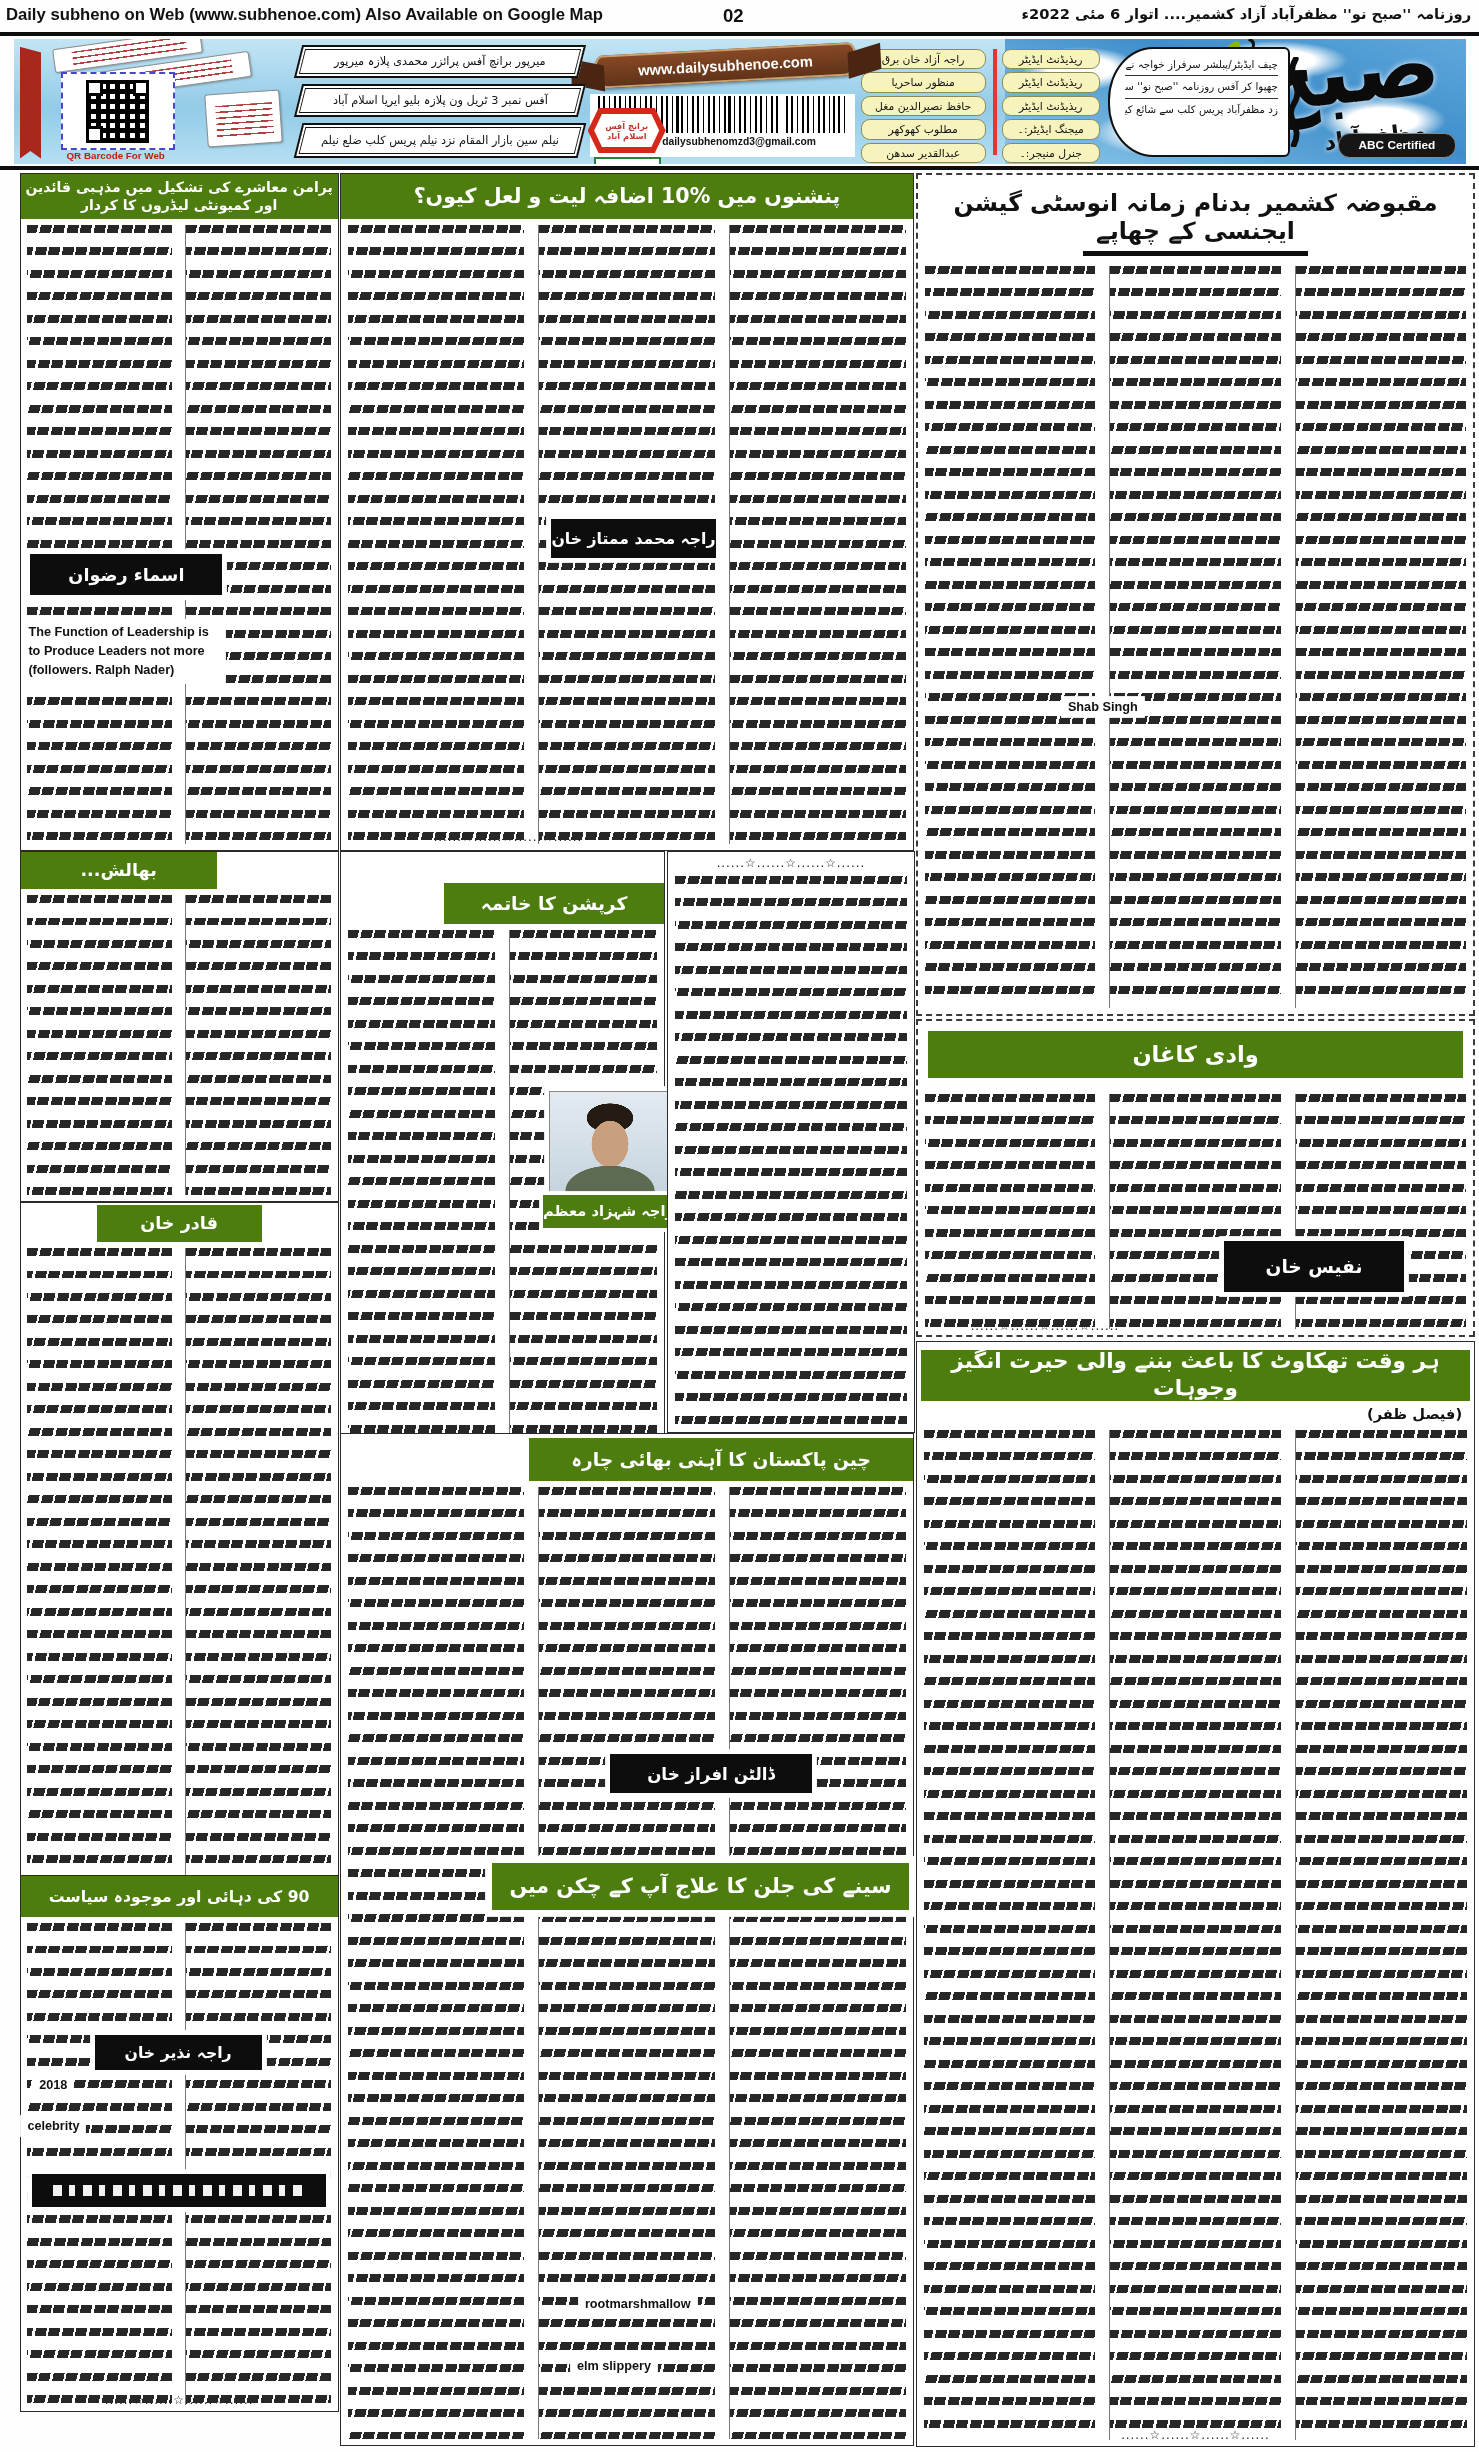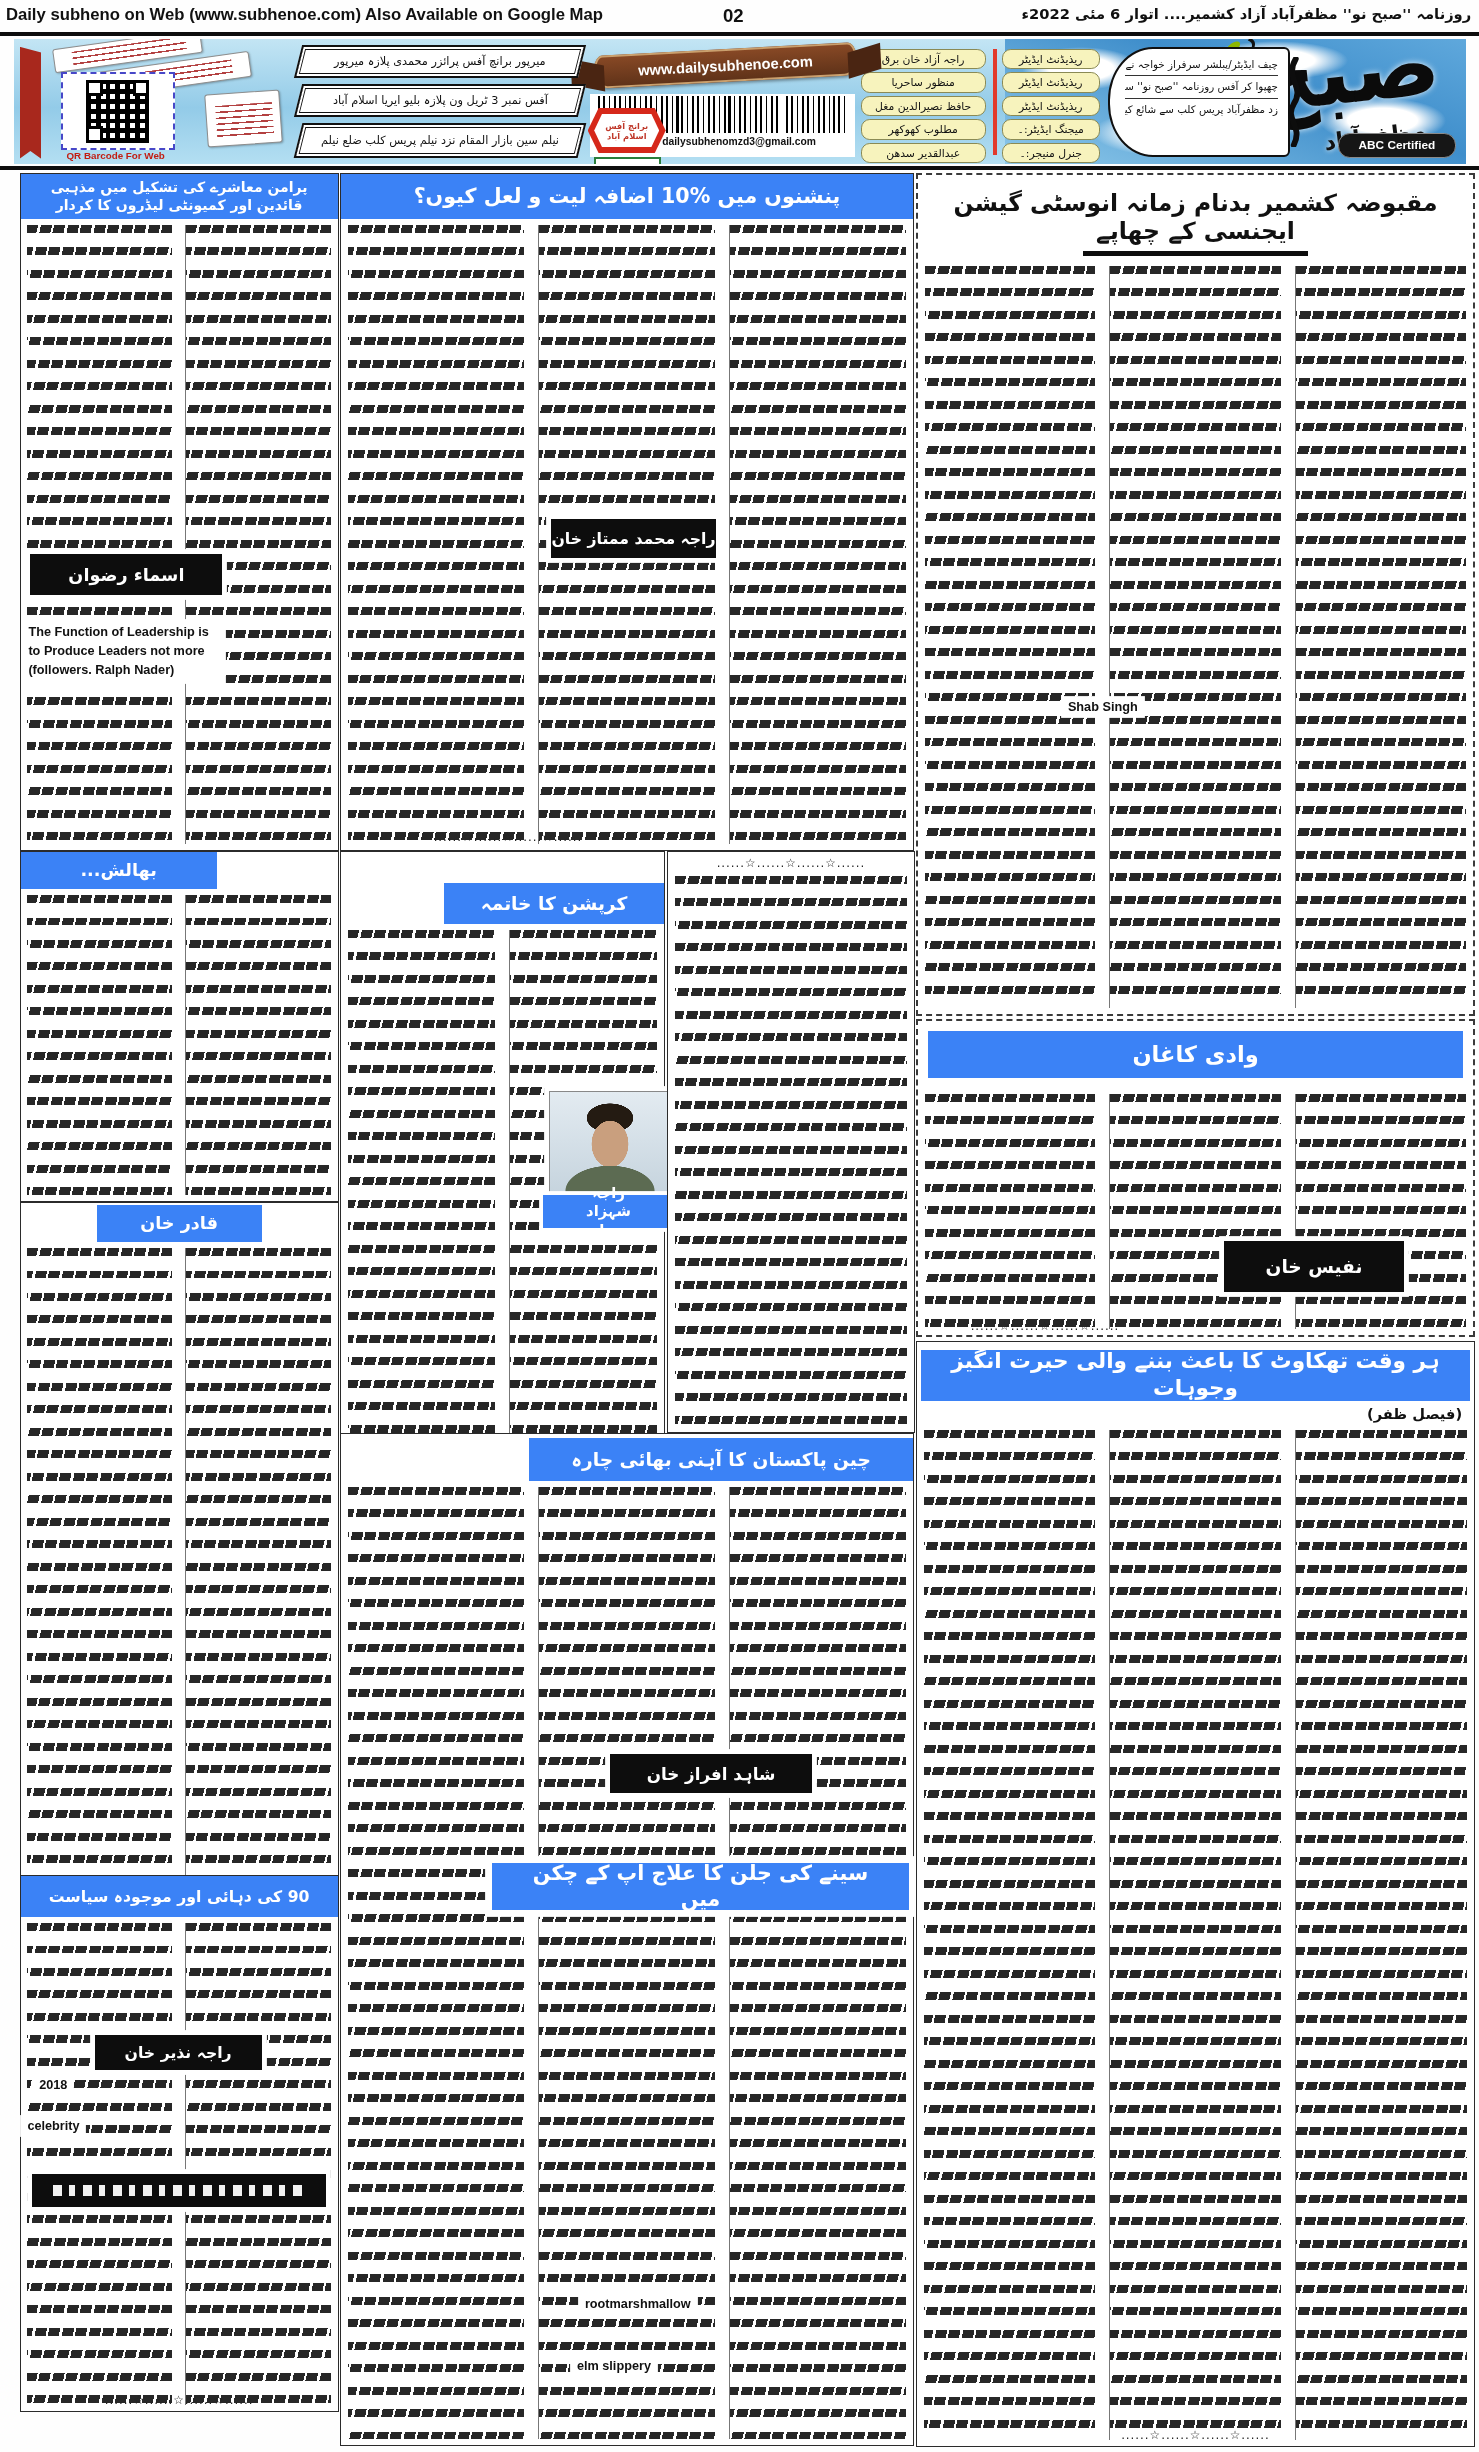--- a/index.html
+++ b/index.html
@@ -4,22 +4,22 @@
 <style>
   html,body{margin:0;padding:0;background:#e9e9e6;}
   #page{position:relative;width:1479px;height:2452px;background:#fefefe;overflow:hidden;
         font-family:"DejaVu Sans",sans-serif;color:#111;}
   .abs{position:absolute;}
   .lat{font-family:"Liberation Sans",sans-serif;}
   
   .box{position:absolute;border:1px solid #2b2b2b;background:#fff;box-sizing:border-box;display:flex;flex-direction:column;}
   .dashedbox{border:2px dashed #3a3a3a;}
   
-  .hbar{background:#3b82f6;color:#fff;font-weight:bold;display:flex;align-items:center;justify-content:center;
-        direction:rtl;text-align:center;line-height:1.25;box-sizing:border-box;padding:2px 25px;}
+  .hbar{background:#4d7c0f;color:#fff;font-weight:bold;display:flex;align-items:center;justify-content:center;
+        direction:rtl;text-align:center;line-height:1.25;box-sizing:border-box;padding:2px 0;}
   .hbar-unknown{background:#0d0d0d;display:flex;align-items:center;justify-content:center;}
   .hbar-unknown .smudge{width:86%;height:11.8px;background:repeating-linear-gradient(90deg,#f2f2f2 0 8.8px,#0d0d0d 8.8px 15.7px,#f2f2f2 15.7px 21.6px,#0d0d0d 21.6px 30px);}
   
   .cols{display:flex;direction:rtl;flex:1;min-height:0;}
   .cols>.ft{flex:1;margin:5.9px 6.9px;border-left:1px solid #777;}
   .cols>.ft:last-child{border-left:none;}
   .ft{background-image:
       repeating-linear-gradient(102deg, rgba(255,255,255,0) 0 10.8px, #ffffff 10.8px 13.7px, rgba(255,255,255,0) 13.7px 24.5px, #ffffff 24.5px 26.5px),
       repeating-linear-gradient(to bottom, #272727 0 7.8px, transparent 7.8px 22.5px);}
   .stars{font-size:11.8px;letter-spacing:1px;color:#222;text-align:center;direction:ltr;}
@@ -235,21 +235,21 @@
     </div>
   </div>
 
   <div class="box" style="left:340px;top:1433px;width:574px;height:1013px;">
     <div class="hbar" style="width:384px;height:43px;font-size:18.6px;align-self:flex-end;margin-top:3.9px;">چین پاکستان کا آہنی بھائی چارہ</div>
     <div class="cols">
       <div class="ft"></div>
       <div class="ft"></div>
       <div class="ft"></div>
     </div>
-    <div class="authbar" style="left:269px;top:320px;width:202px;height:39px;font-size:16.7px;">شاہد افراز خان</div>
+    <div class="authbar" style="left:269px;top:320px;width:202px;height:39px;font-size:16.7px;">ڈالٹن افراز خان</div>
     <div class="hbar" style="position:absolute;left:149px;top:427px;width:421px;height:51px;font-size:20.6px;box-shadow:0 0 0 4.9px #fff, inset 0 0 0 2px #fff;">سینے کی جلن کا علاج آپ کے چکن میں</div>
     <div class="frag lat" style="left:241px;top:863px;">rootmarshmallow</div>
     <div class="frag lat" style="left:233px;top:925px;">elm slippery</div>
   </div>
 
   <div class="box dashedbox" style="left:916px;top:173px;width:559px;height:843px;">
     <div style="padding:13.7px 9.8px 3.9px;text-align:center;direction:rtl;font-size:23.5px;font-weight:bold;">مقبوضہ کشمیر بدنام زمانہ انوسٹی گیشن ایجنسی کے چھاپے</div>
     <div style="width:225px;height:5.9px;background:#0d0d0d;margin:2px auto 3.9px;"></div>
     <div class="cols">
       <div class="ft"></div>

